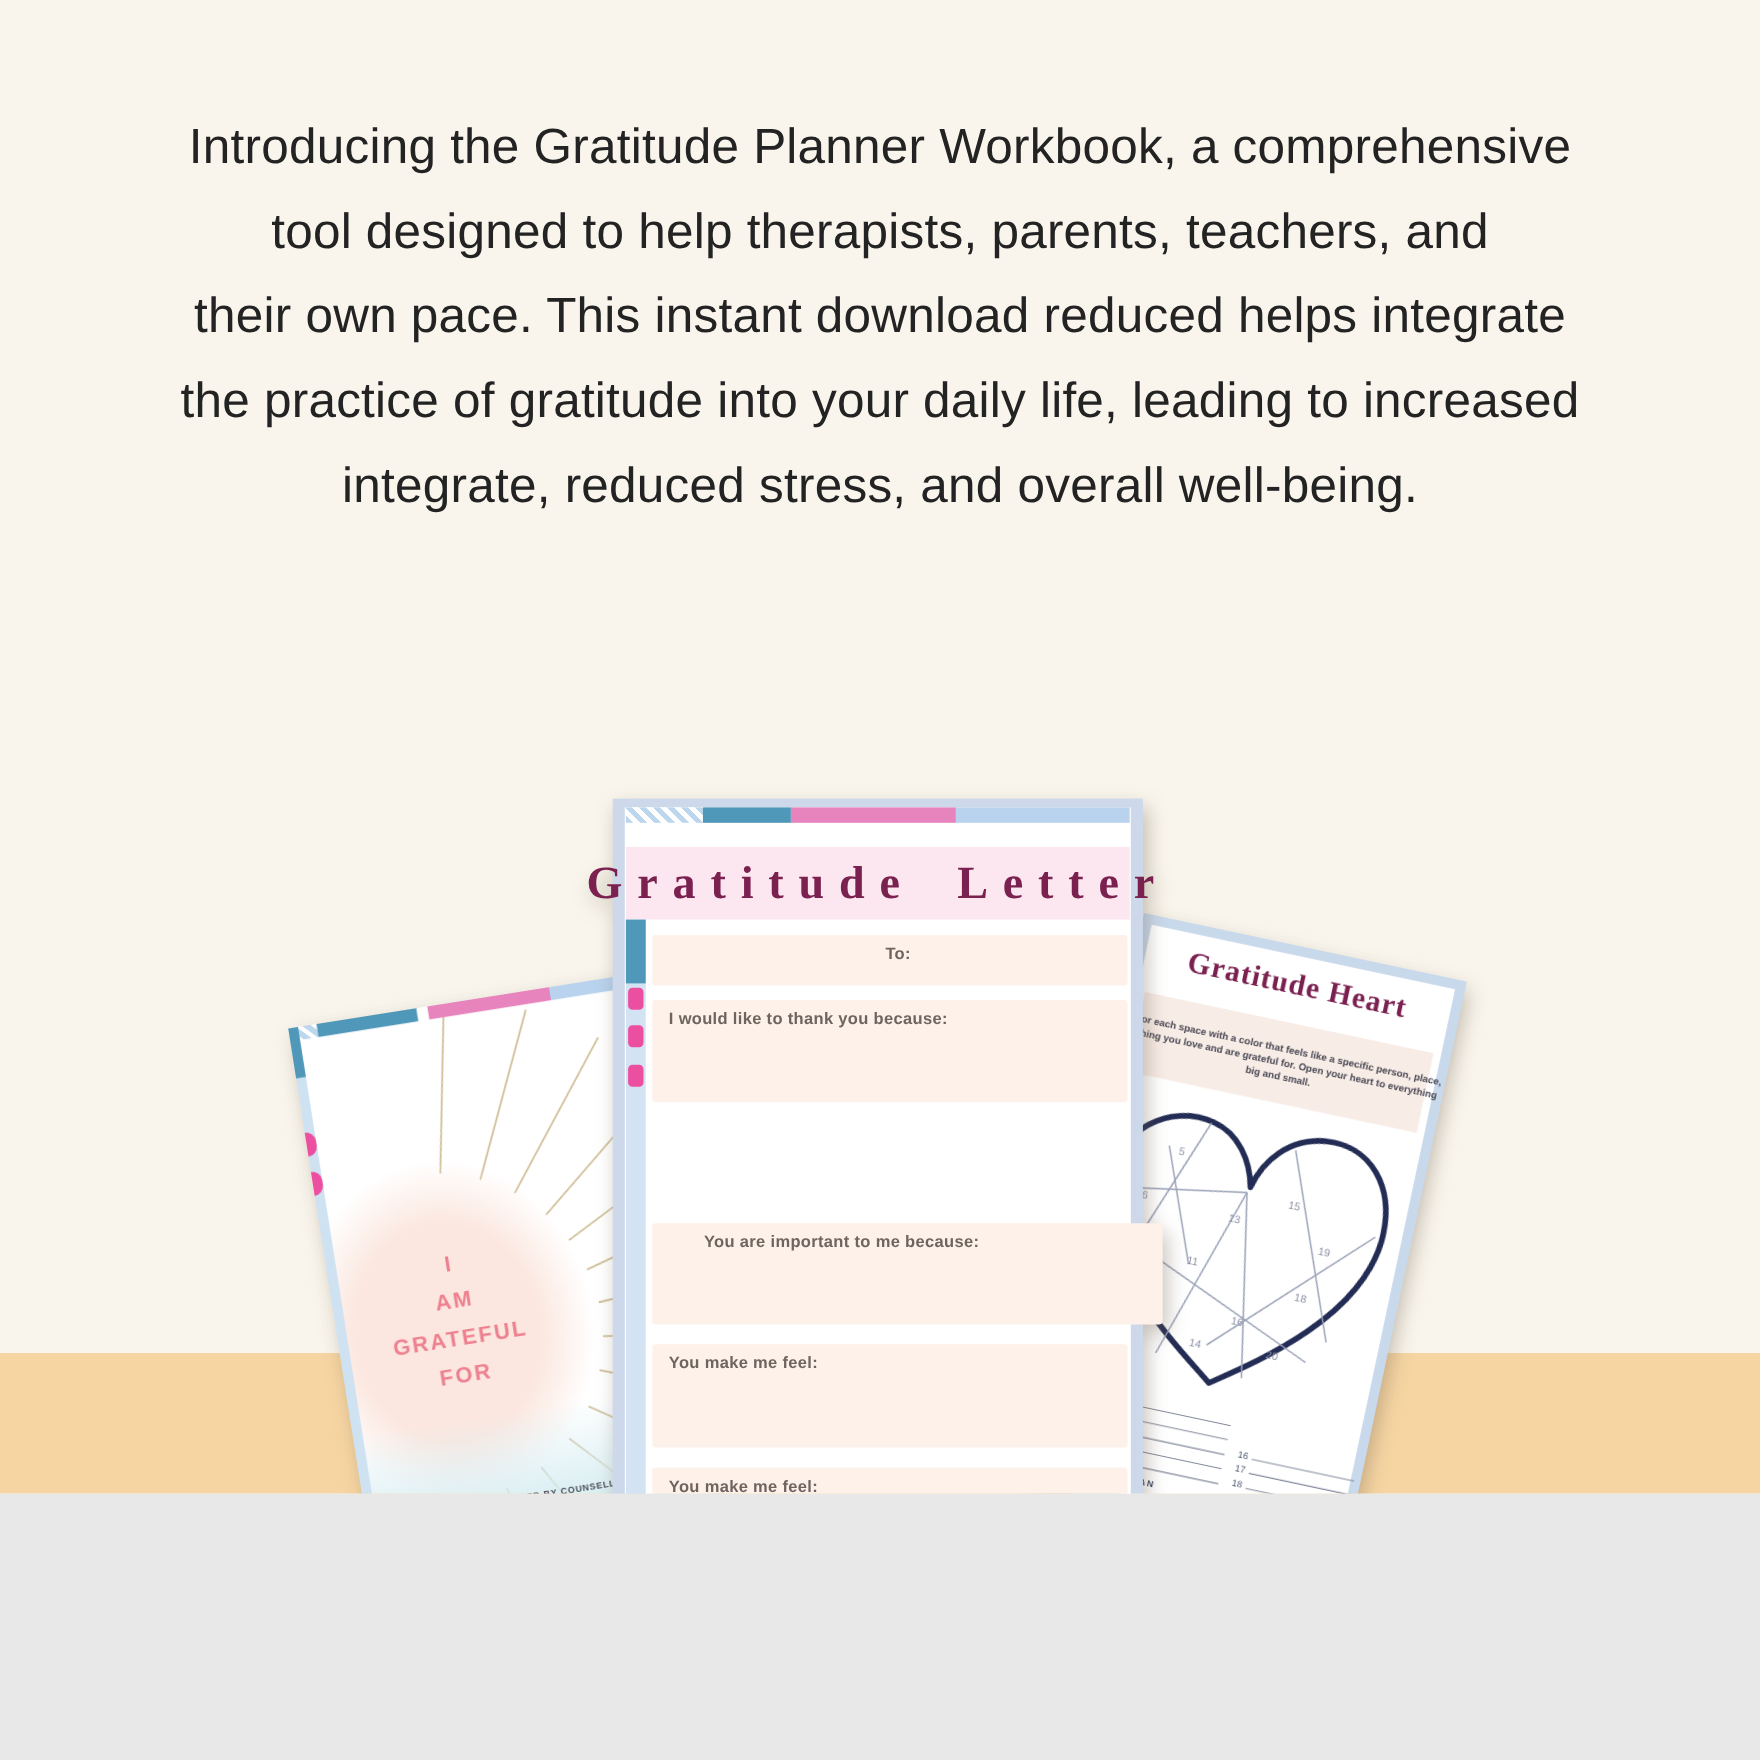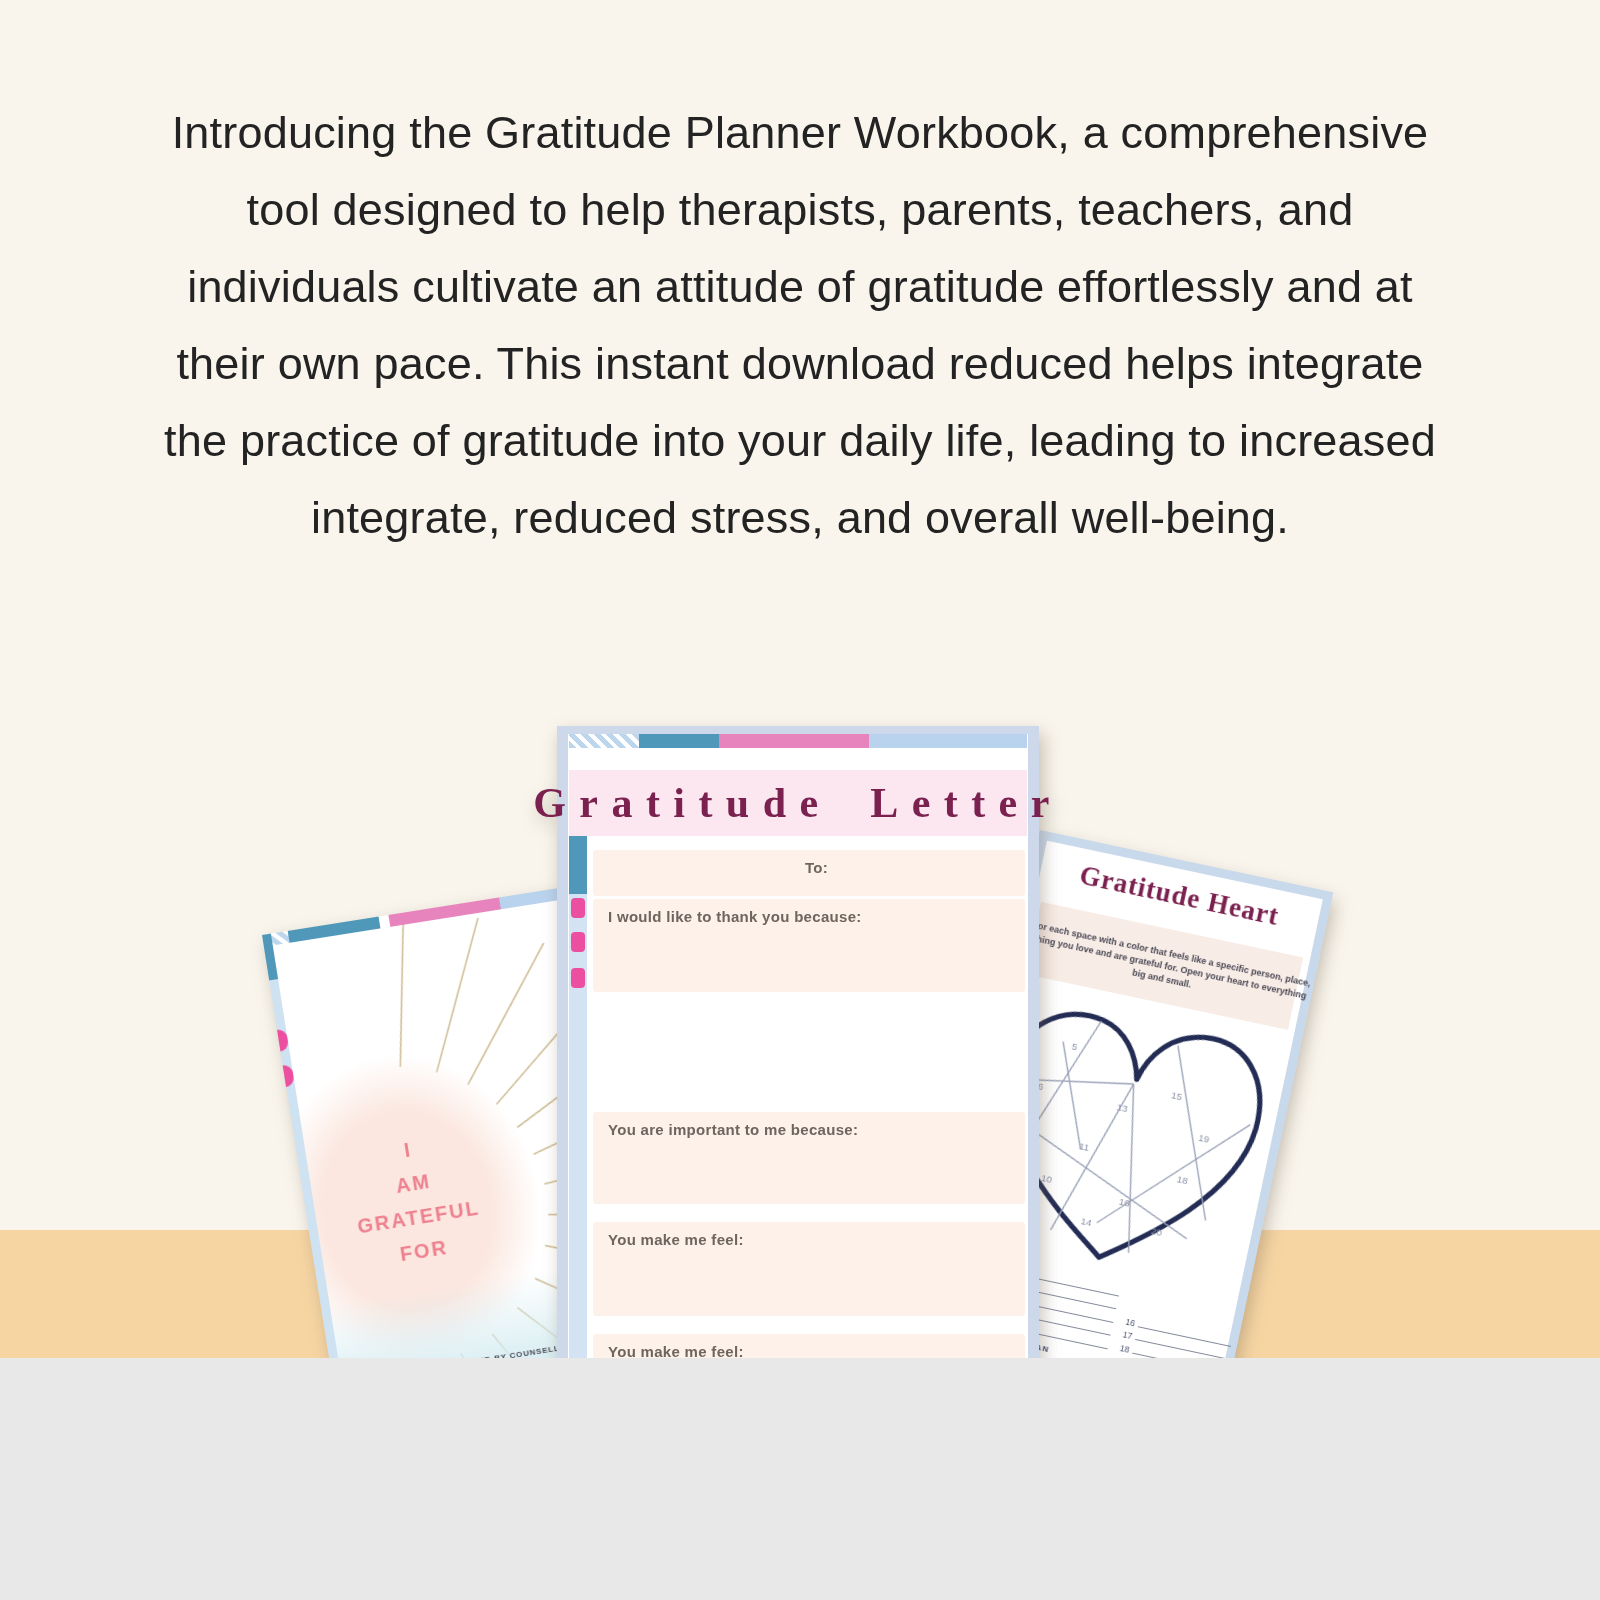--- a/index.html
+++ b/index.html
@@ -82,23 +82,23 @@
   .lp-deco-left .dl-d2{top:96px;}
   .lp-deco-left .dl-d3{top:132px;}
   .lp-field{
     position:absolute;left:36px;width:432px;background:#fdf1e9;border-radius:3px;
   }
   .lp-field .field-label{
     padding:9px 0 0 15px;font-size:15px;font-weight:bold;color:#6e655e;
     letter-spacing:0.3px;
   }
   .lp-f1{top:124px;height:46px;text-align:center;}
-  .lp-f2{top:173px;height:93px;}
+  .lp-f2{top:183px;height:93px;}
   .lp-f3{top:290px;height:83px;}
-  .lp-f4{top:386px;height:92px;}
+  .lp-f4{top:386px;height:92px;padding-left:32px;}
   .lp-f5{top:496px;height:94px;}
   .lp-f6{top:608px;height:94px;}
 
   
   .page-right{
     left:1040px;top:830px;width:300px;height:530px;background:#c9d9ec;
     transform:rotate(12deg);transform-origin:top left;z-index:3;
   }
   .hp-paper{position:absolute;inset:9px;background:#ffffff;}
   .hp-title{
@@ -132,21 +132,20 @@
   .bottom-bar{position:absolute;left:0;bottom:0;width:100%;height:128px;background:#f6d5a2;}
 </style>
 </head>
 <body>
 
 <div class="canvas">
 
   <div class="intro">
     <div class="intro-line">Introducing the Gratitude Planner Workbook, a comprehensive</div>
     <div class="intro-line">tool designed to help therapists, parents, teachers, and</div>
-    <div class="intro-line">individuals cultivate an attitude of gratitude effortlessly and at</div>
     <div class="intro-line">their own pace. This instant download reduced helps integrate</div>
     <div class="intro-line">the practice of gratitude into your daily life, leading to increased</div>
     <div class="intro-line">integrate, reduced stress, and overall well-being.</div>
   </div>
 
   <div class="page page-left">
     <svg class="gl-rays" width="310" height="505" viewBox="0 0 310 505">
       <g stroke="#c7b384" stroke-width="1.6" opacity="0.85">
         <line x1="116" y1="152" x2="144" y2="-5"></line>
         <line x1="151" y1="163" x2="216" y2="17"></line>

